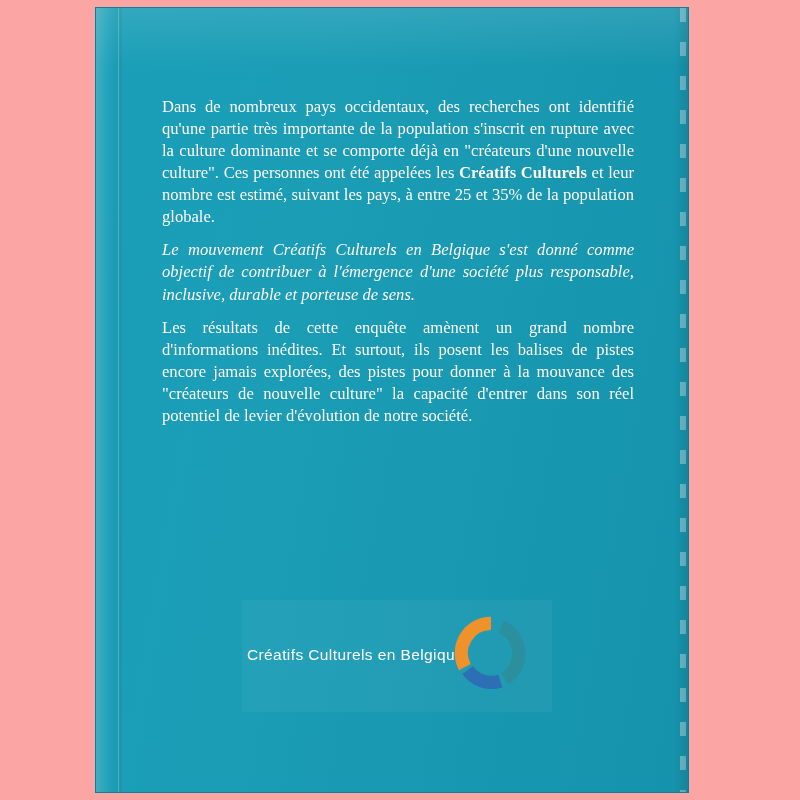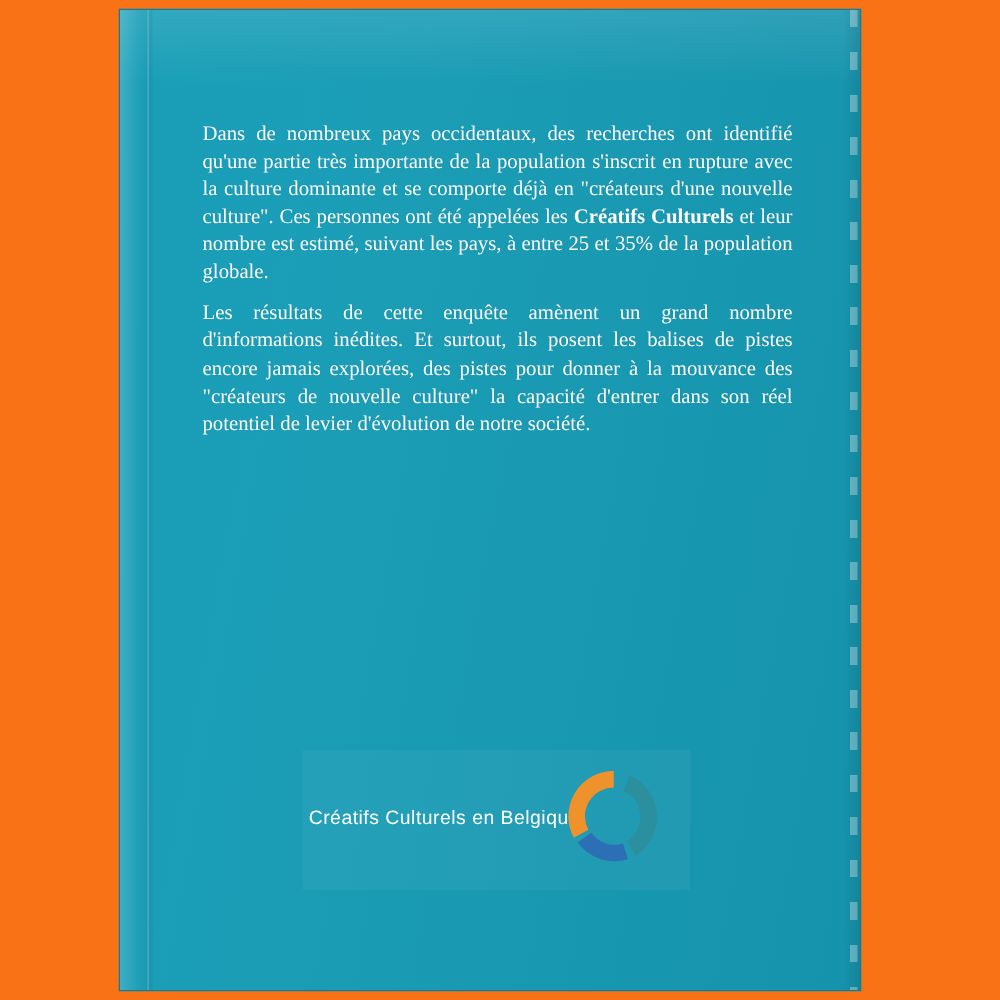--- a/index.html
+++ b/index.html
@@ -8,21 +8,21 @@
     width: 800px;
     height: 800px;
     background: #ffffff;
     font-family: "Liberation Serif", serif;
   }
 
   #page {
     position: relative;
     width: 800px;
     height: 800px;
-    background: #f97316;
+    background: #fca5a5;
     overflow: hidden;
   }
 
   
   .book-cover {
     position: absolute;
     left: 96px;
     top: 8px;
     width: 592px;
     height: 784px;
@@ -147,20 +147,21 @@
     <div class="top-sheen"></div>
     <div class="spine-shade"></div>
     <div class="spine-line"></div>
     <div class="edge-ticks"></div>
     <div class="edge-shadow"></div>
 
     <div class="blurb">
       <p>
         <span>Dans de nombreux pays occidentaux, des recherches ont identifié qu'une partie très importante de la population s'inscrit en rupture avec la culture dominante et se comporte déjà en "créateurs d'une nouvelle culture". Ces personnes ont été appelées les </span><b>Créatifs Culturels</b><span> et leur nombre est estimé, suivant les pays, à entre 25 et 35% de la population globale.</span>
       </p>
+      <p class="italic">Le mouvement Créatifs Culturels en Belgique s'est donné comme objectif de contribuer à l'émergence d'une société plus responsable, inclusive, durable et porteuse de sens.</p>
       <p>Les résultats de cette enquête amènent un grand nombre d'informations inédites. Et surtout, ils posent les balises de pistes encore jamais explorées, des pistes pour donner à la mouvance des "créateurs de nouvelle culture" la capacité d'entrer dans son réel potentiel de levier d'évolution de notre société.</p>
     </div>
 
     <div class="logo-block">
       <div class="logo-caption">Créatifs Culturels en Belgique</div>
       <div class="logo-mark">
         <svg viewBox="0 0 100 100" width="78" height="78" aria-hidden="true">
 
           <path d="M 50 12 A 38 38 0 0 0 16.5 68" fill="none" stroke="#f0922b" stroke-width="17" stroke-linecap="butt"></path>
 

